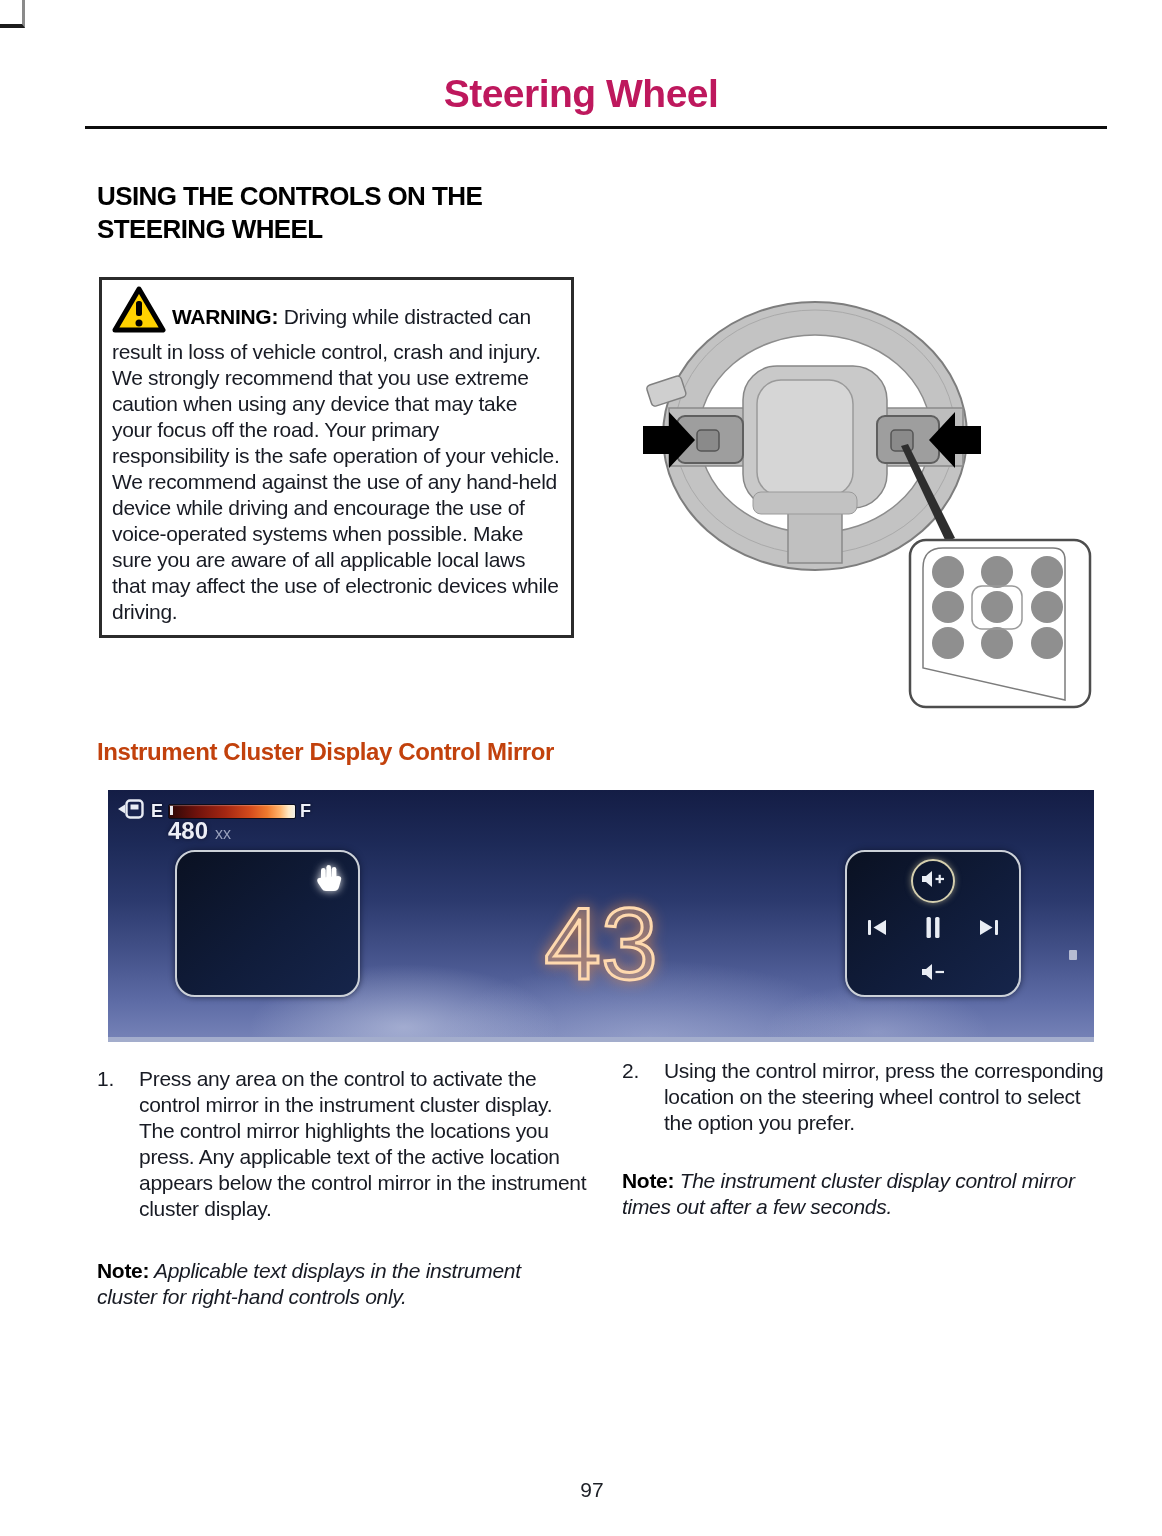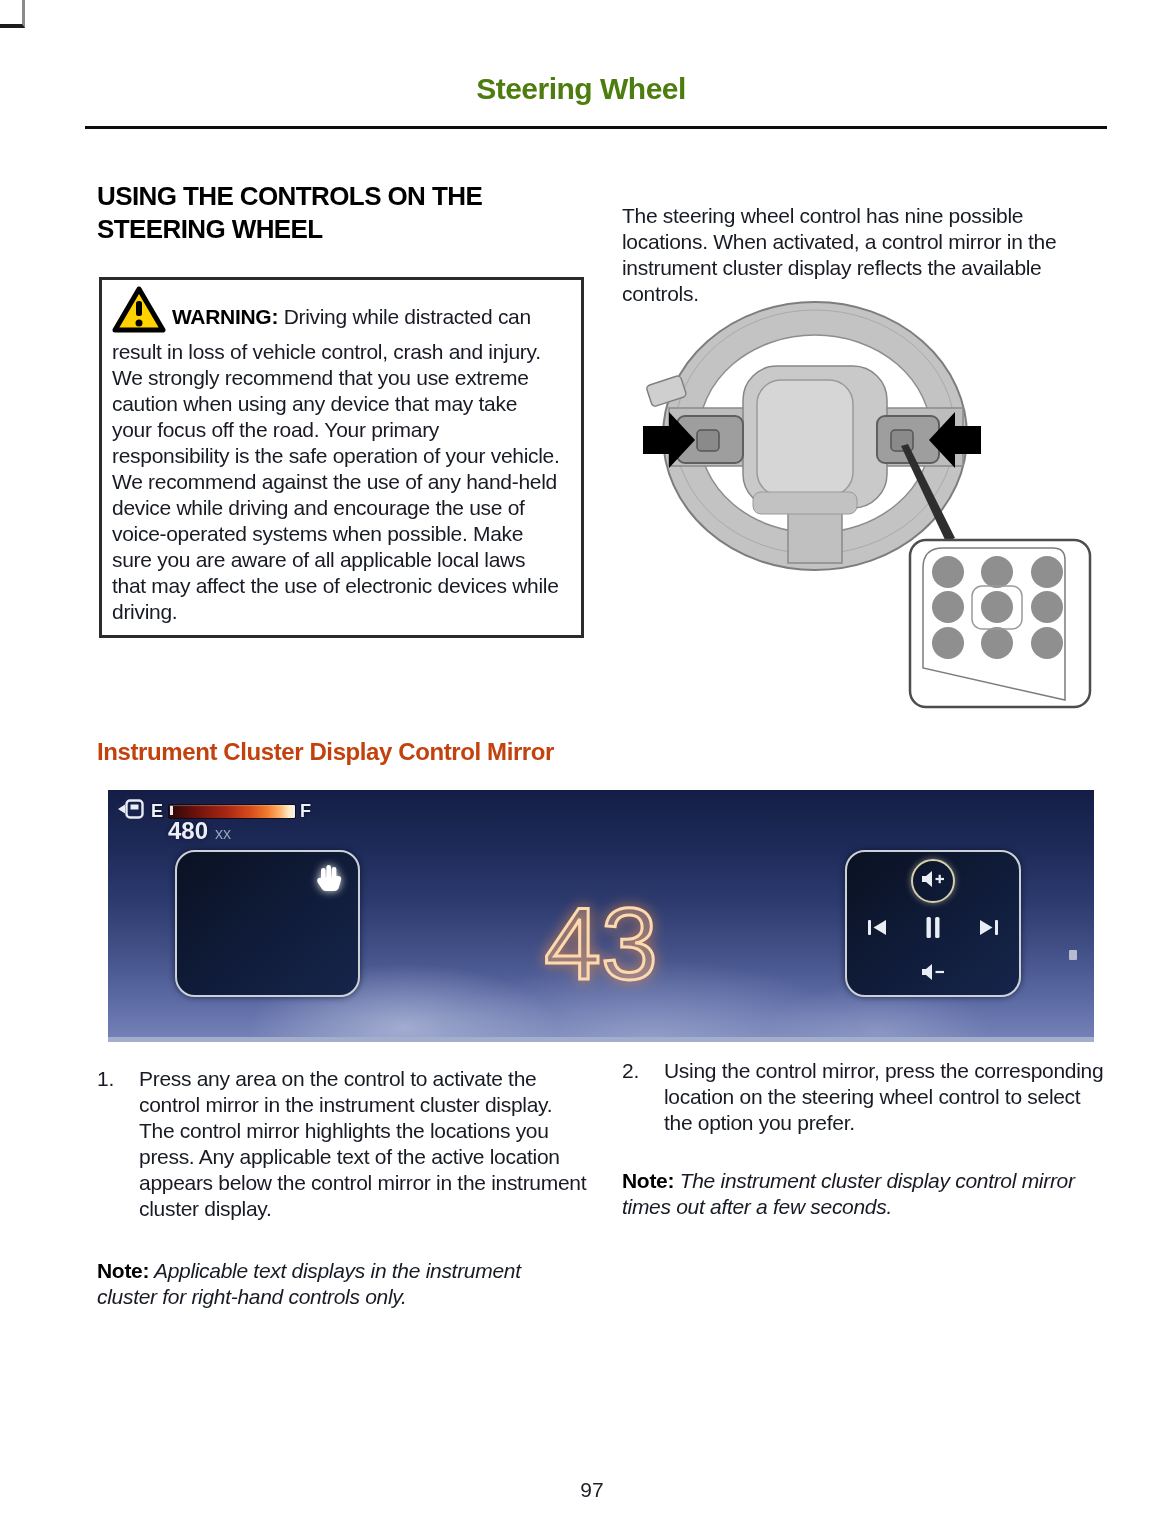--- a/index.html
+++ b/index.html
@@ -3,34 +3,34 @@
 <meta charset="utf-8">
 <style>
   html,body{margin:0;padding:0;background:#ffffff;}
   .page{
     position:relative;width:1162px;height:1536px;background:#fff;overflow:hidden;
     font-family:"Liberation Sans",sans-serif;color:#15171e;
   }
   .corner-mark{position:absolute;left:0;top:0;width:22px;height:24px;background:#fff;
     border-right:3px solid #8a8a8a;border-bottom:4px solid #1c1c1c;}
   .doc-title{position:absolute;left:0;top:72px;width:100%;text-align:center;
-    font-size:30px;font-weight:bold;color:#4d7c0f;letter-spacing:-0.5px;}
+    font-size:39px;font-weight:bold;color:#be185d;letter-spacing:-0.5px;}
   .title-rule{position:absolute;left:85px;top:126px;width:1022px;height:3px;background:#0d0d0d;}
 
   .h2{position:absolute;left:97px;top:180px;width:490px;font-size:26px;font-weight:bold;
     line-height:33px;color:#000;letter-spacing:-0.6px;}
   .h3{position:absolute;left:97px;top:738px;width:700px;font-size:24px;font-weight:bold;
     color:#c2410c;letter-spacing:-0.4px;}
 
   .body-text{font-size:21px;line-height:26px;letter-spacing:-0.3px;color:#181b24;}
 
   .intro{position:absolute;left:622px;top:182px;width:486px;}
 
   .warning-box{position:absolute;left:99px;top:277px;width:449px;border:3px solid #2b2b2b;
-    padding:6px 20px 10px 10px;}
+    padding:6px 10px 10px 10px;}
   .warning-icon{display:inline-block;vertical-align:-9px;margin-right:6px;}
   .warning-label{font-weight:bold;color:#000;}
 
   
   .wheel-fig{position:absolute;left:625px;top:296px;width:480px;height:420px;}
 
   
   .cluster{position:absolute;left:108px;top:790px;width:986px;height:252px;overflow:hidden;
     background:
       radial-gradient(220px 90px at 30% 96%, rgba(214,220,238,0.50), rgba(214,220,238,0) 70%),
@@ -90,21 +90,20 @@
 
 <div class="page">
 
   <div class="corner-mark"></div>
 
   <div class="doc-title">Steering Wheel</div>
   <div class="title-rule"></div>
 
   <div class="h2">USING THE CONTROLS ON THE STEERING WHEEL</div>
 
-  <p class="intro body-text">The steering wheel control has nine possible locations. When activated, a control mirror in the instrument cluster display reflects the available controls.</p>
 
   <div class="warning-box body-text">
     <span class="warning-icon">
       <svg width="54" height="47" viewBox="0 0 54 47">
         <polygon points="27,3 51,44 3,44" fill="#ffd200" stroke="#000" stroke-width="5" stroke-linejoin="round"></polygon>
         <rect x="24" y="15" width="6" height="15" rx="2.5" fill="#000"></rect>
         <circle cx="27" cy="37" r="3.5" fill="#000"></circle>
       </svg>
     </span><span class="warning-label">WARNING:</span><span> Driving while distracted can result in loss of vehicle control, crash and injury. We strongly recommend that you use extreme caution when using any device that may take your focus off the road. Your primary responsibility is the safe operation of your vehicle. We recommend against the use of any hand-held device while driving and encourage the use of voice-operated systems when possible. Make sure you are aware of all applicable local laws that may affect the use of electronic devices while driving.</span>
   </div>

